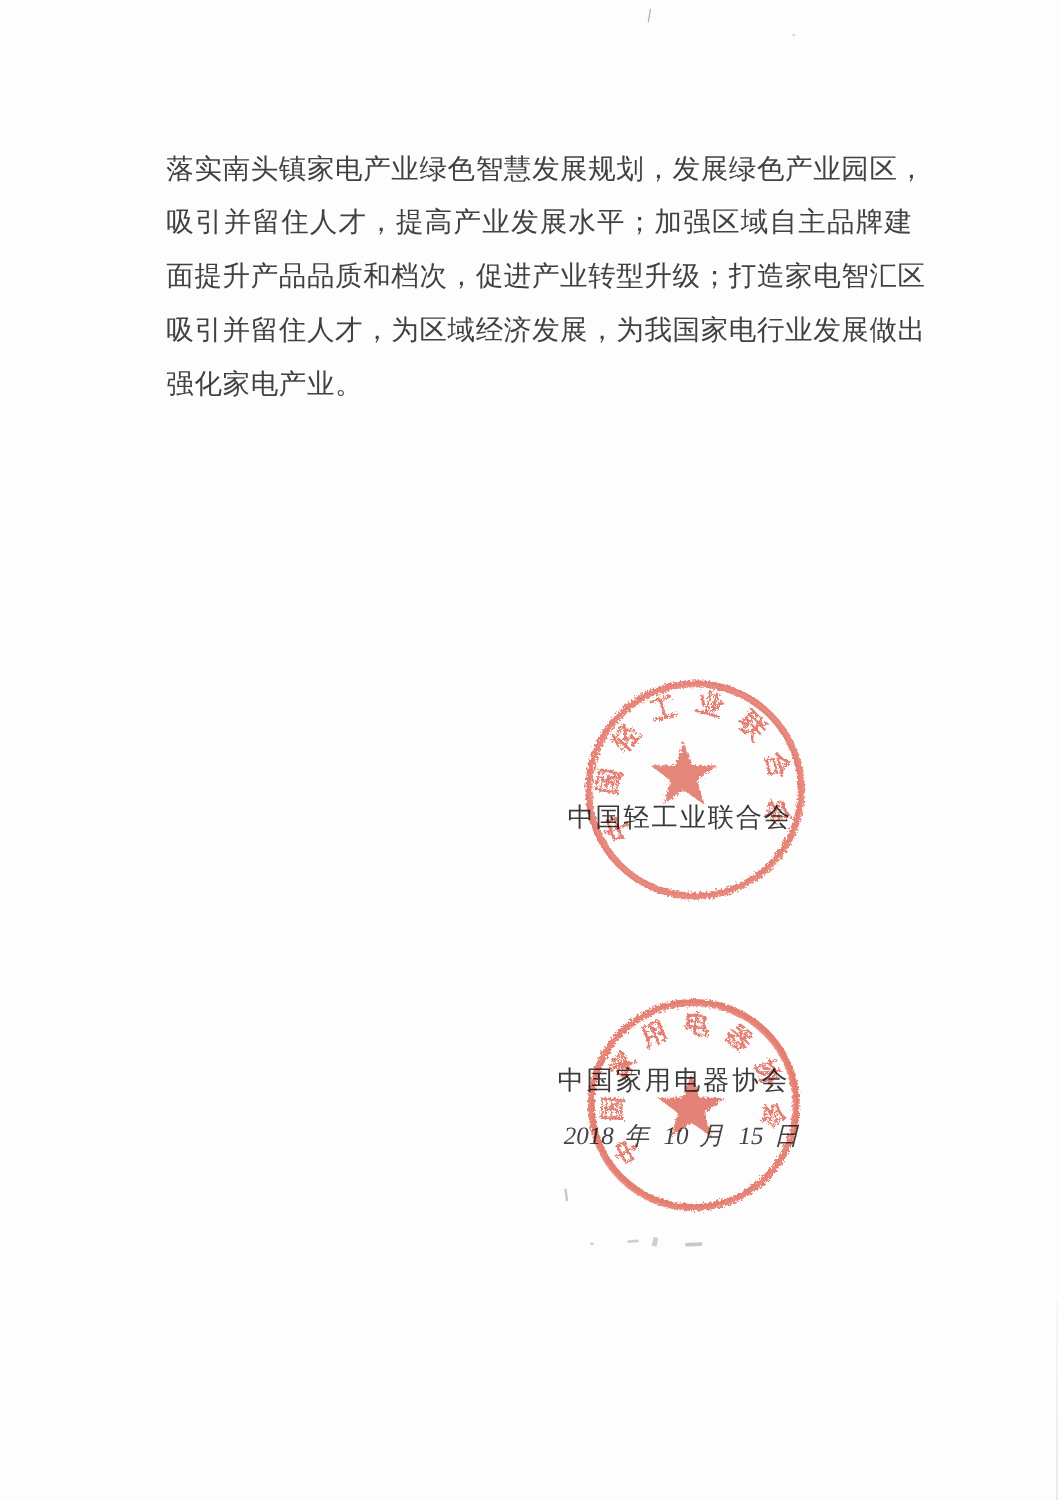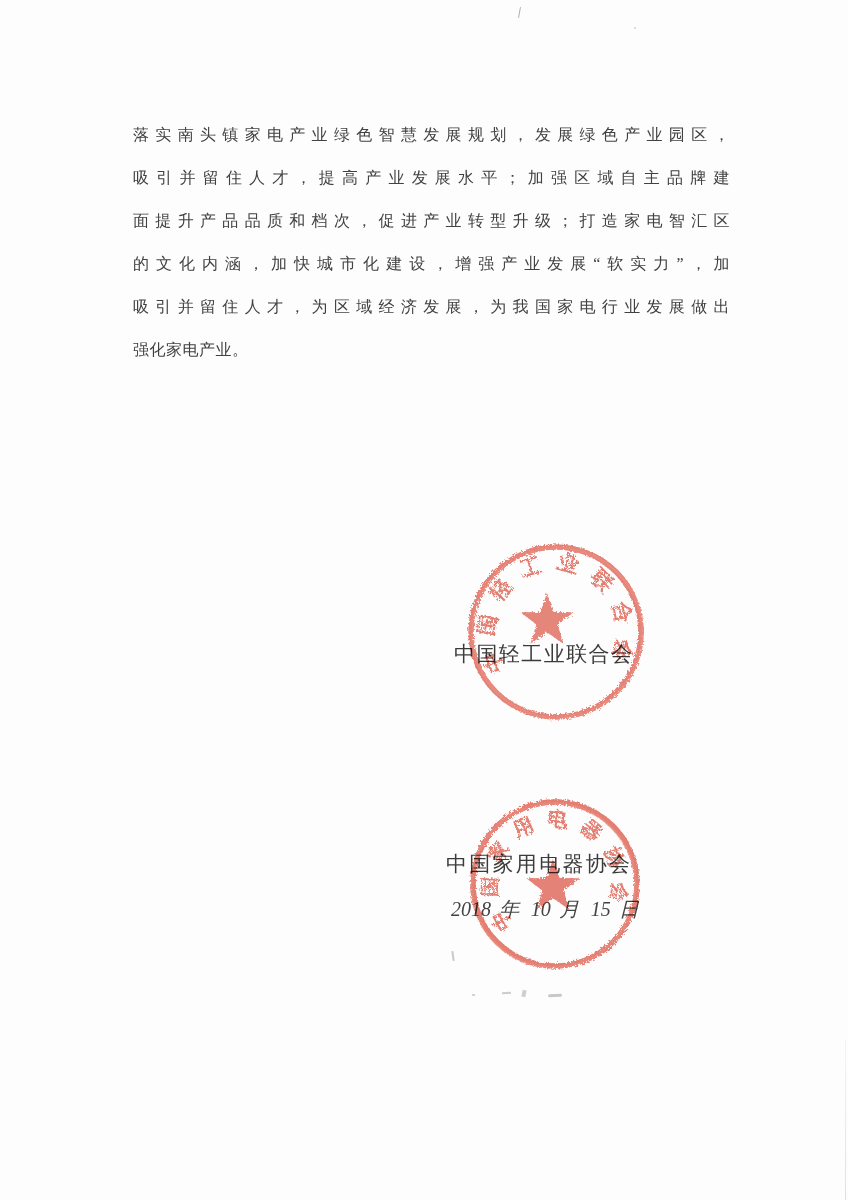--- a/index.html
+++ b/index.html
@@ -9,21 +9,21 @@
     background:#fdfdfd;
     overflow:hidden;
     font-family:"Liberation Serif","DejaVu Serif",serif;
   }
   
   .body-text{
     position:absolute;left:133px;top:113px;width:597px;
   }
   .tline{
     width:597px;height:43px;line-height:43px;
-    font-size:16px;color:#414141;
+    font-size:22px;color:#414141;
     text-align:justify;text-align-last:justify;
     letter-spacing:0.5px;
     white-space:nowrap;
   }
   .tline.last{text-align:left;text-align-last:left;}
   
   .sig{
     position:absolute;color:#3b3b3b;
     text-align:justify;text-align-last:justify;
     white-space:nowrap;
@@ -64,21 +64,20 @@
   <div class="speck sp4"></div>
   <div class="speck sp5"></div>
   <div class="speck sp6"></div>
   <div class="speck sp7"></div>
   <div class="edge-line"></div>
 
   <div class="body-text">
     <div class="tline">落实南头镇家电产业绿色智慧发展规划，发展绿色产业园区，</div>
     <div class="tline">吸引并留住人才，提高产业发展水平；加强区域自主品牌建</div>
     <div class="tline">面提升产品品质和档次，促进产业转型升级；打造家电智汇区</div>
-    <div class="tline">的文化内涵，加快城市化建设，增强产业发展“软实力”，加</div>
     <div class="tline">吸引并留住人才，为区域经济发展，为我国家电行业发展做出</div>
     <div class="tline last">强化家电产业。</div>
   </div>
 
   <div class="sig sig1">中国轻工业联合会</div>
 
   <div class="sig sig2">中国家用电器协会</div>
   <div class="sig sigdate">2018 年 10 月 15 日</div>
 
   <svg class="seal seal1" viewBox="-100 -100 200 200">

